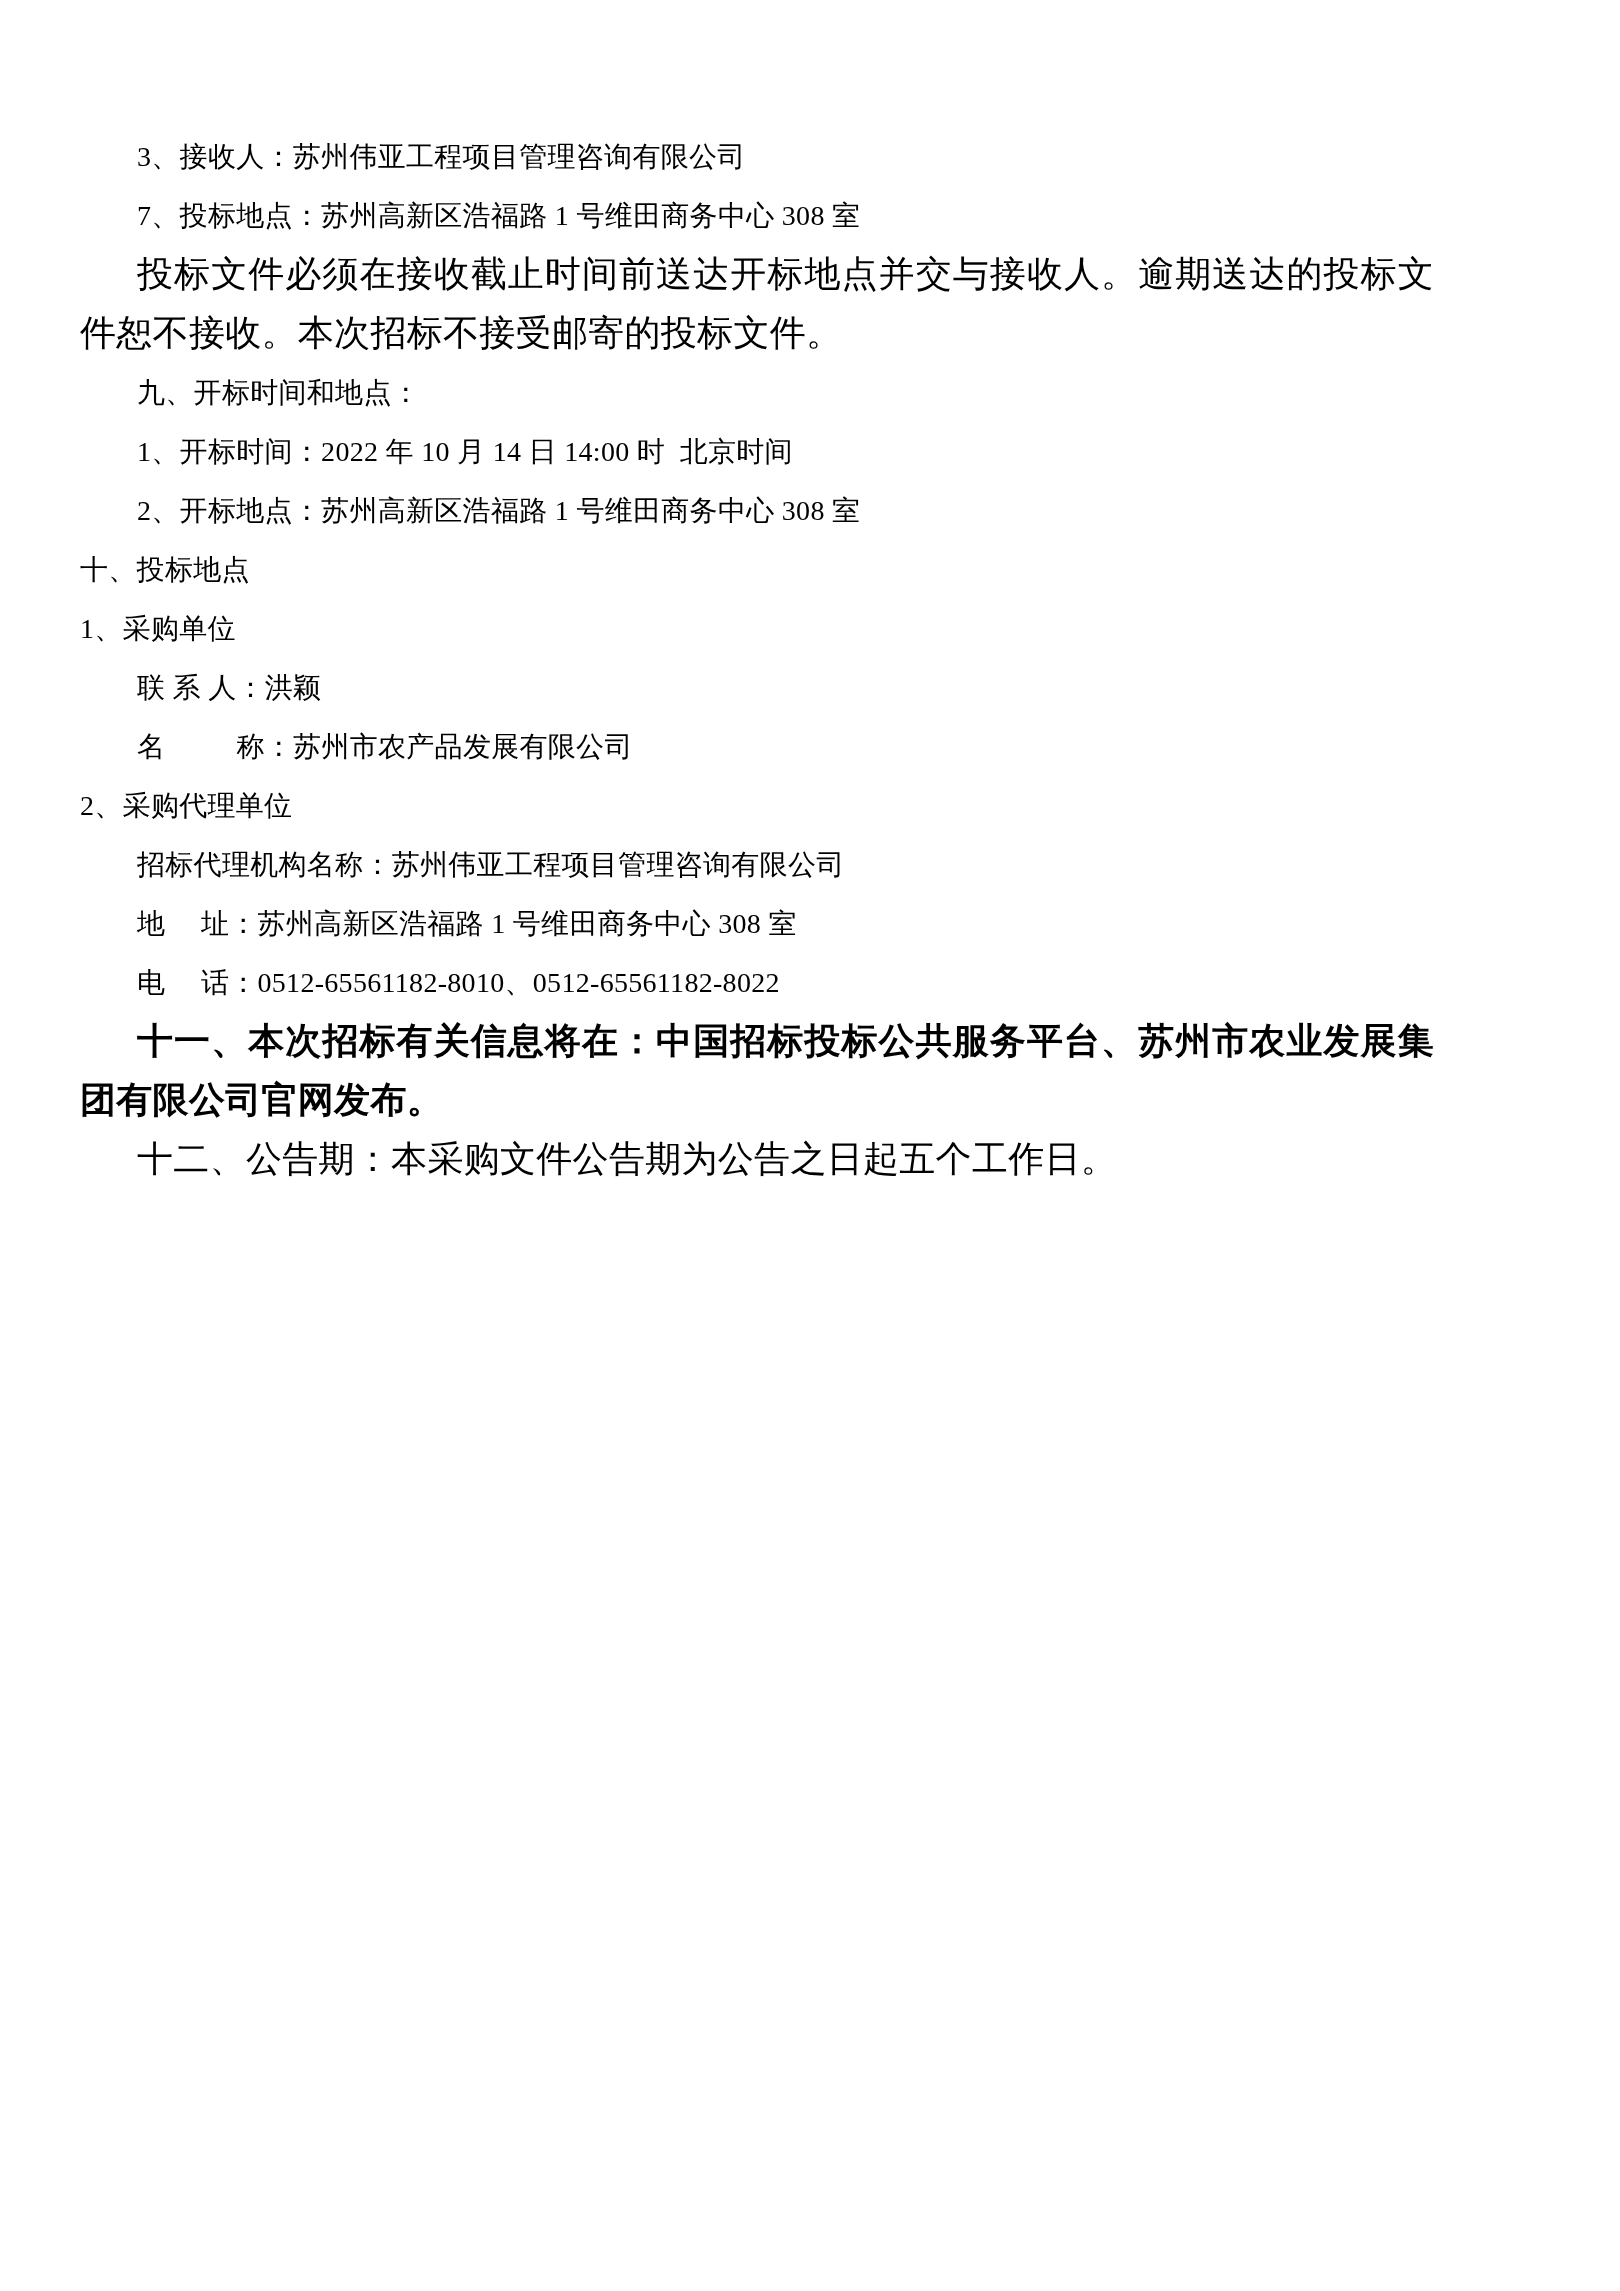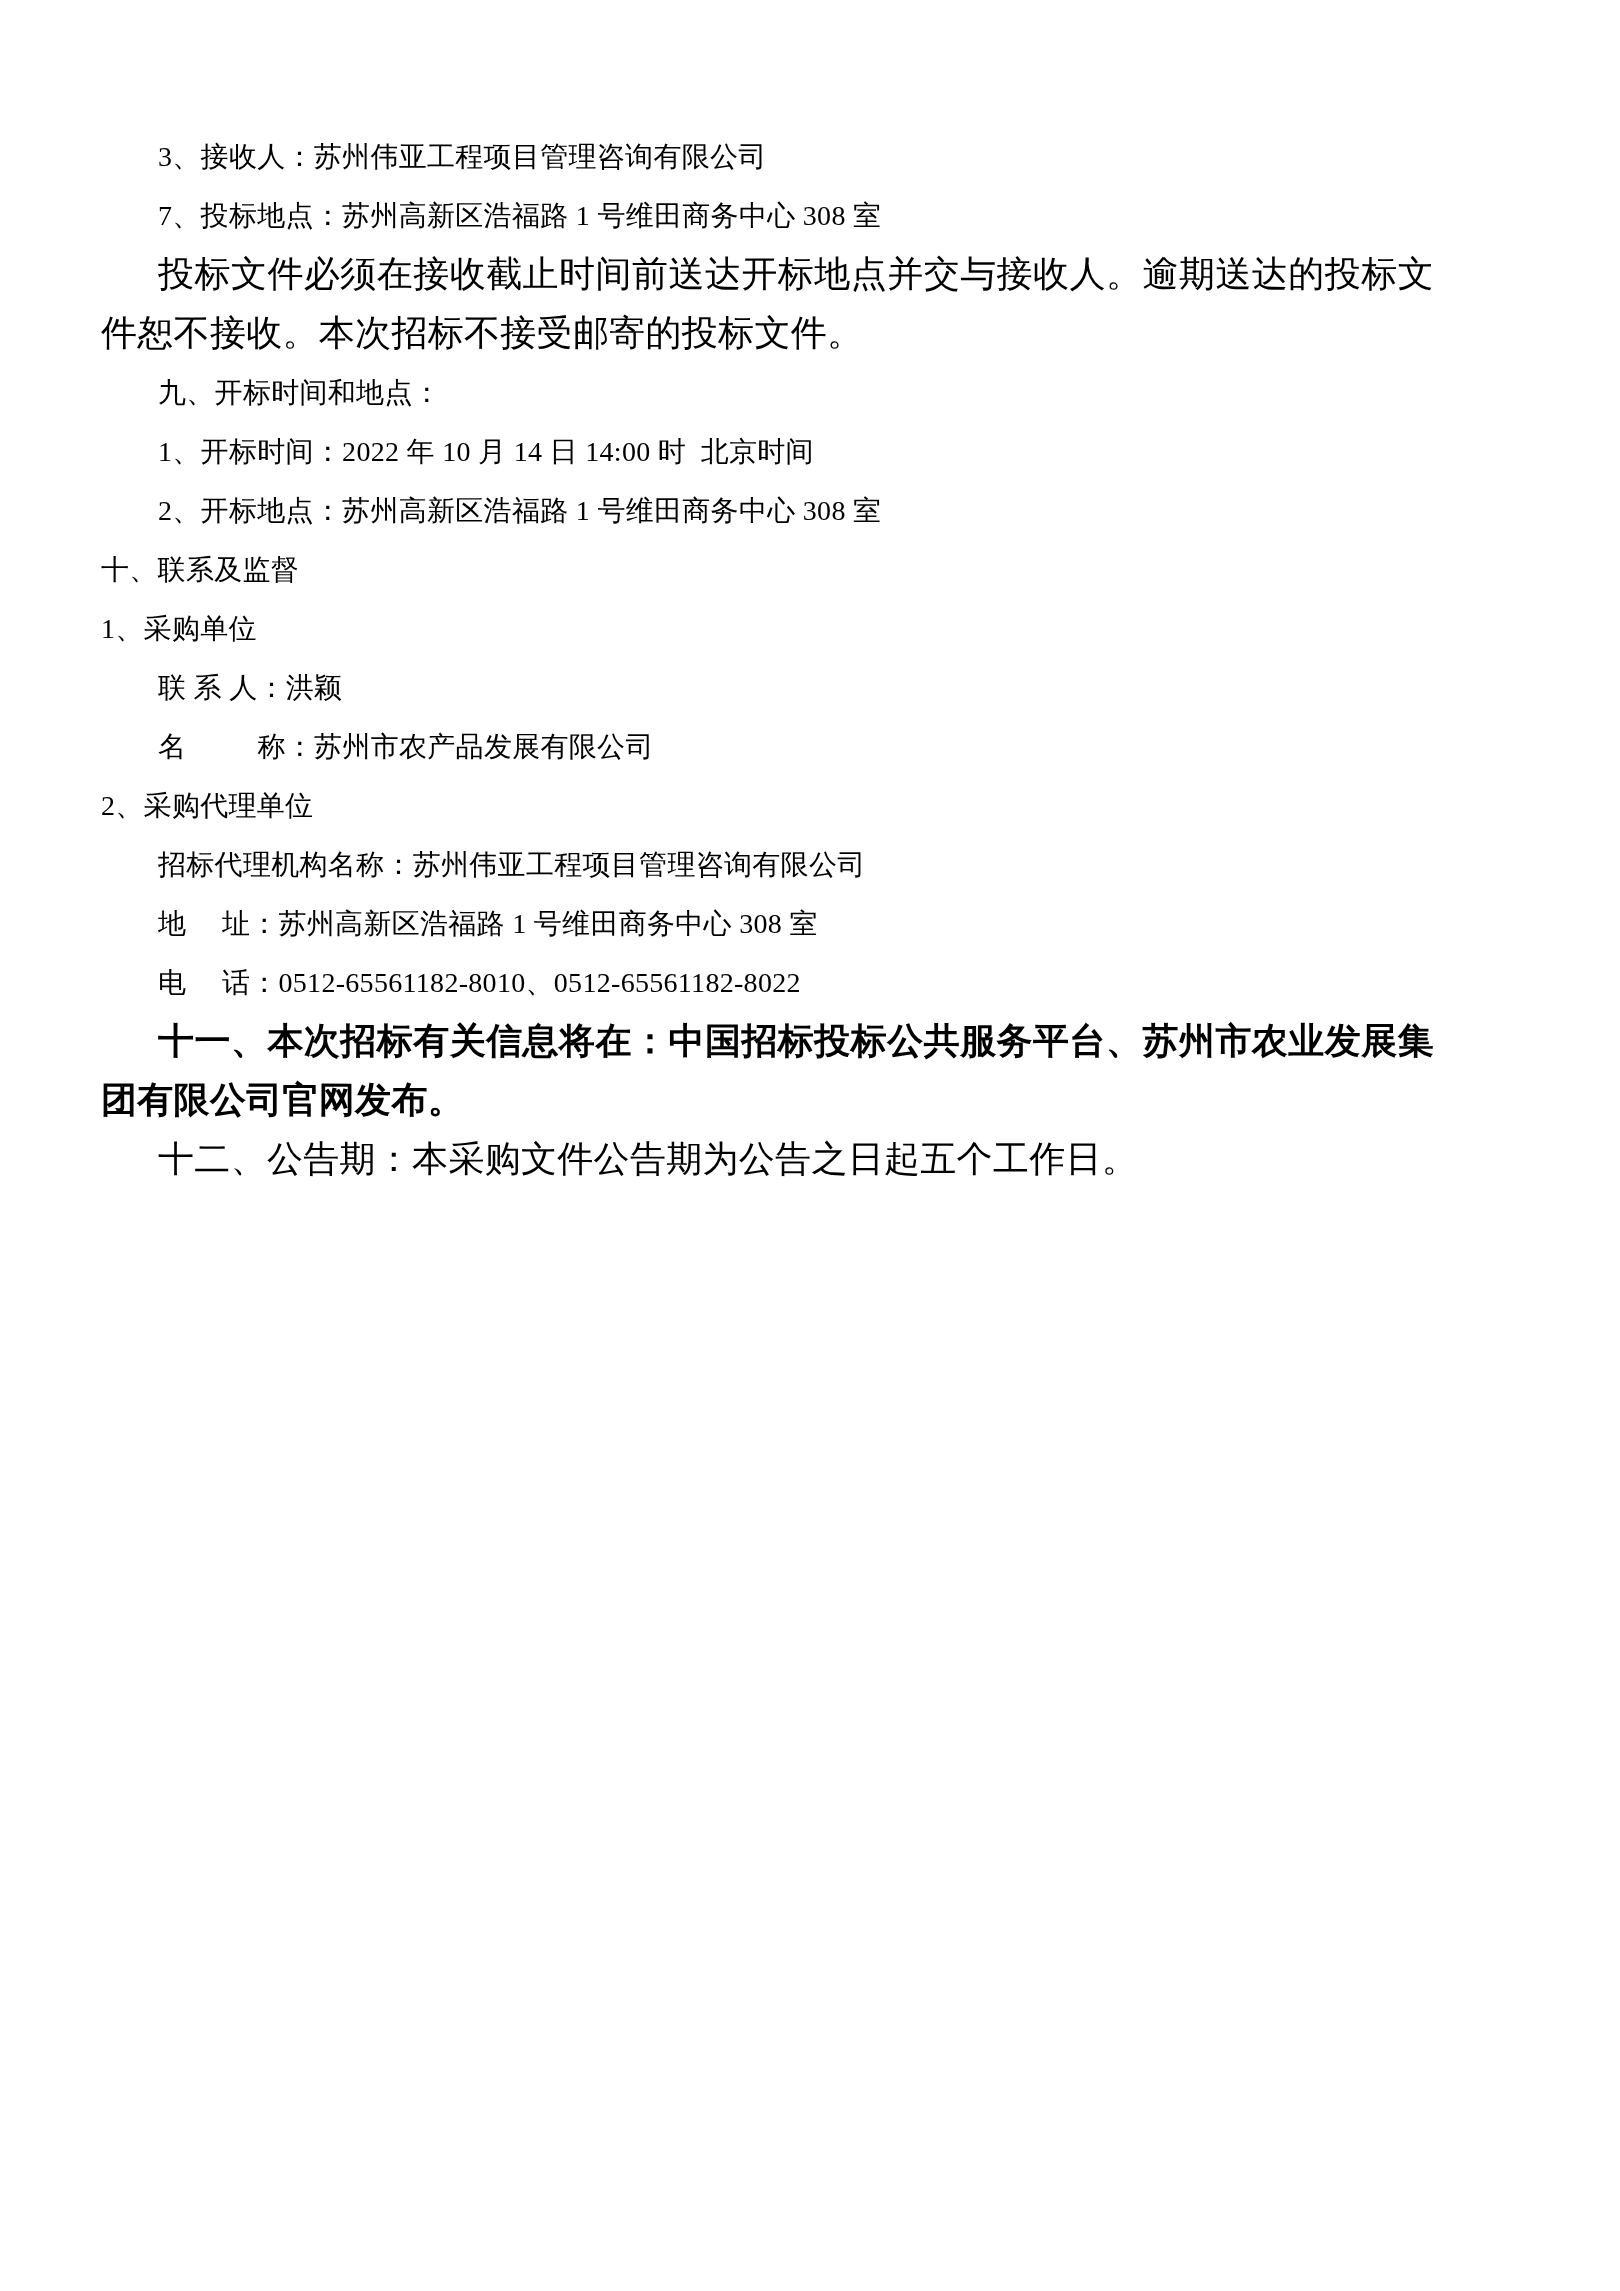--- a/index.html
+++ b/index.html
@@ -13,21 +13,21 @@
     height: 2292px;
     font-family: "Liberation Serif", "DejaVu Serif", serif;
     color: #000000;
     overflow: hidden;
   }
   .page {
     position: relative;
     width: 1620px;
     height: 2292px;
     box-sizing: border-box;
-    padding: 127px 186px 0 101px;
+    padding: 127px 186px 0 80px;
   }
   .line {
     font-size: 28px;
     line-height: 59px;
     white-space: pre;
     letter-spacing: 0.3px;
   }
   .line.indent {
     text-indent: 57px;
   }
@@ -50,21 +50,21 @@
 <body>
 
 <div class="page">
 
   <div class="line indent">3、接收人：苏州伟亚工程项目管理咨询有限公司</div>
   <div class="line indent">7、投标地点：苏州高新区浩福路 1 号维田商务中心 308 室</div>
   <div class="para">投标文件必须在接收截止时间前送达开标地点并交与接收人。逾期送达的投标文件恕不接收。本次招标不接受邮寄的投标文件。</div>
   <div class="line indent bold">九、开标时间和地点：</div>
   <div class="line indent">1、开标时间：2022 年 10 月 14 日 14:00 时  北京时间</div>
   <div class="line indent">2、开标地点：苏州高新区浩福路 1 号维田商务中心 308 室</div>
-  <div class="line bold">十、联系及监督</div>
+  <div class="line bold">十、投标地点</div>
   <div class="line bold">1、采购单位</div>
   <div class="line indent">联 系 人：洪颖</div>
   <div class="line indent">名　　  称：苏州市农产品发展有限公司</div>
   <div class="line bold">2、采购代理单位</div>
   <div class="line indent">招标代理机构名称：苏州伟亚工程项目管理咨询有限公司</div>
   <div class="line indent">地　 址：苏州高新区浩福路 1 号维田商务中心 308 室</div>
   <div class="line indent">电　 话：0512-65561182-8010、0512-65561182-8022</div>
 
   <div class="para bold">
     <span>十一、本次招标有关信息将在：</span><span>中国招标投标公共服务平台、苏州市农业发展集团有限公司官网发布。</span>

